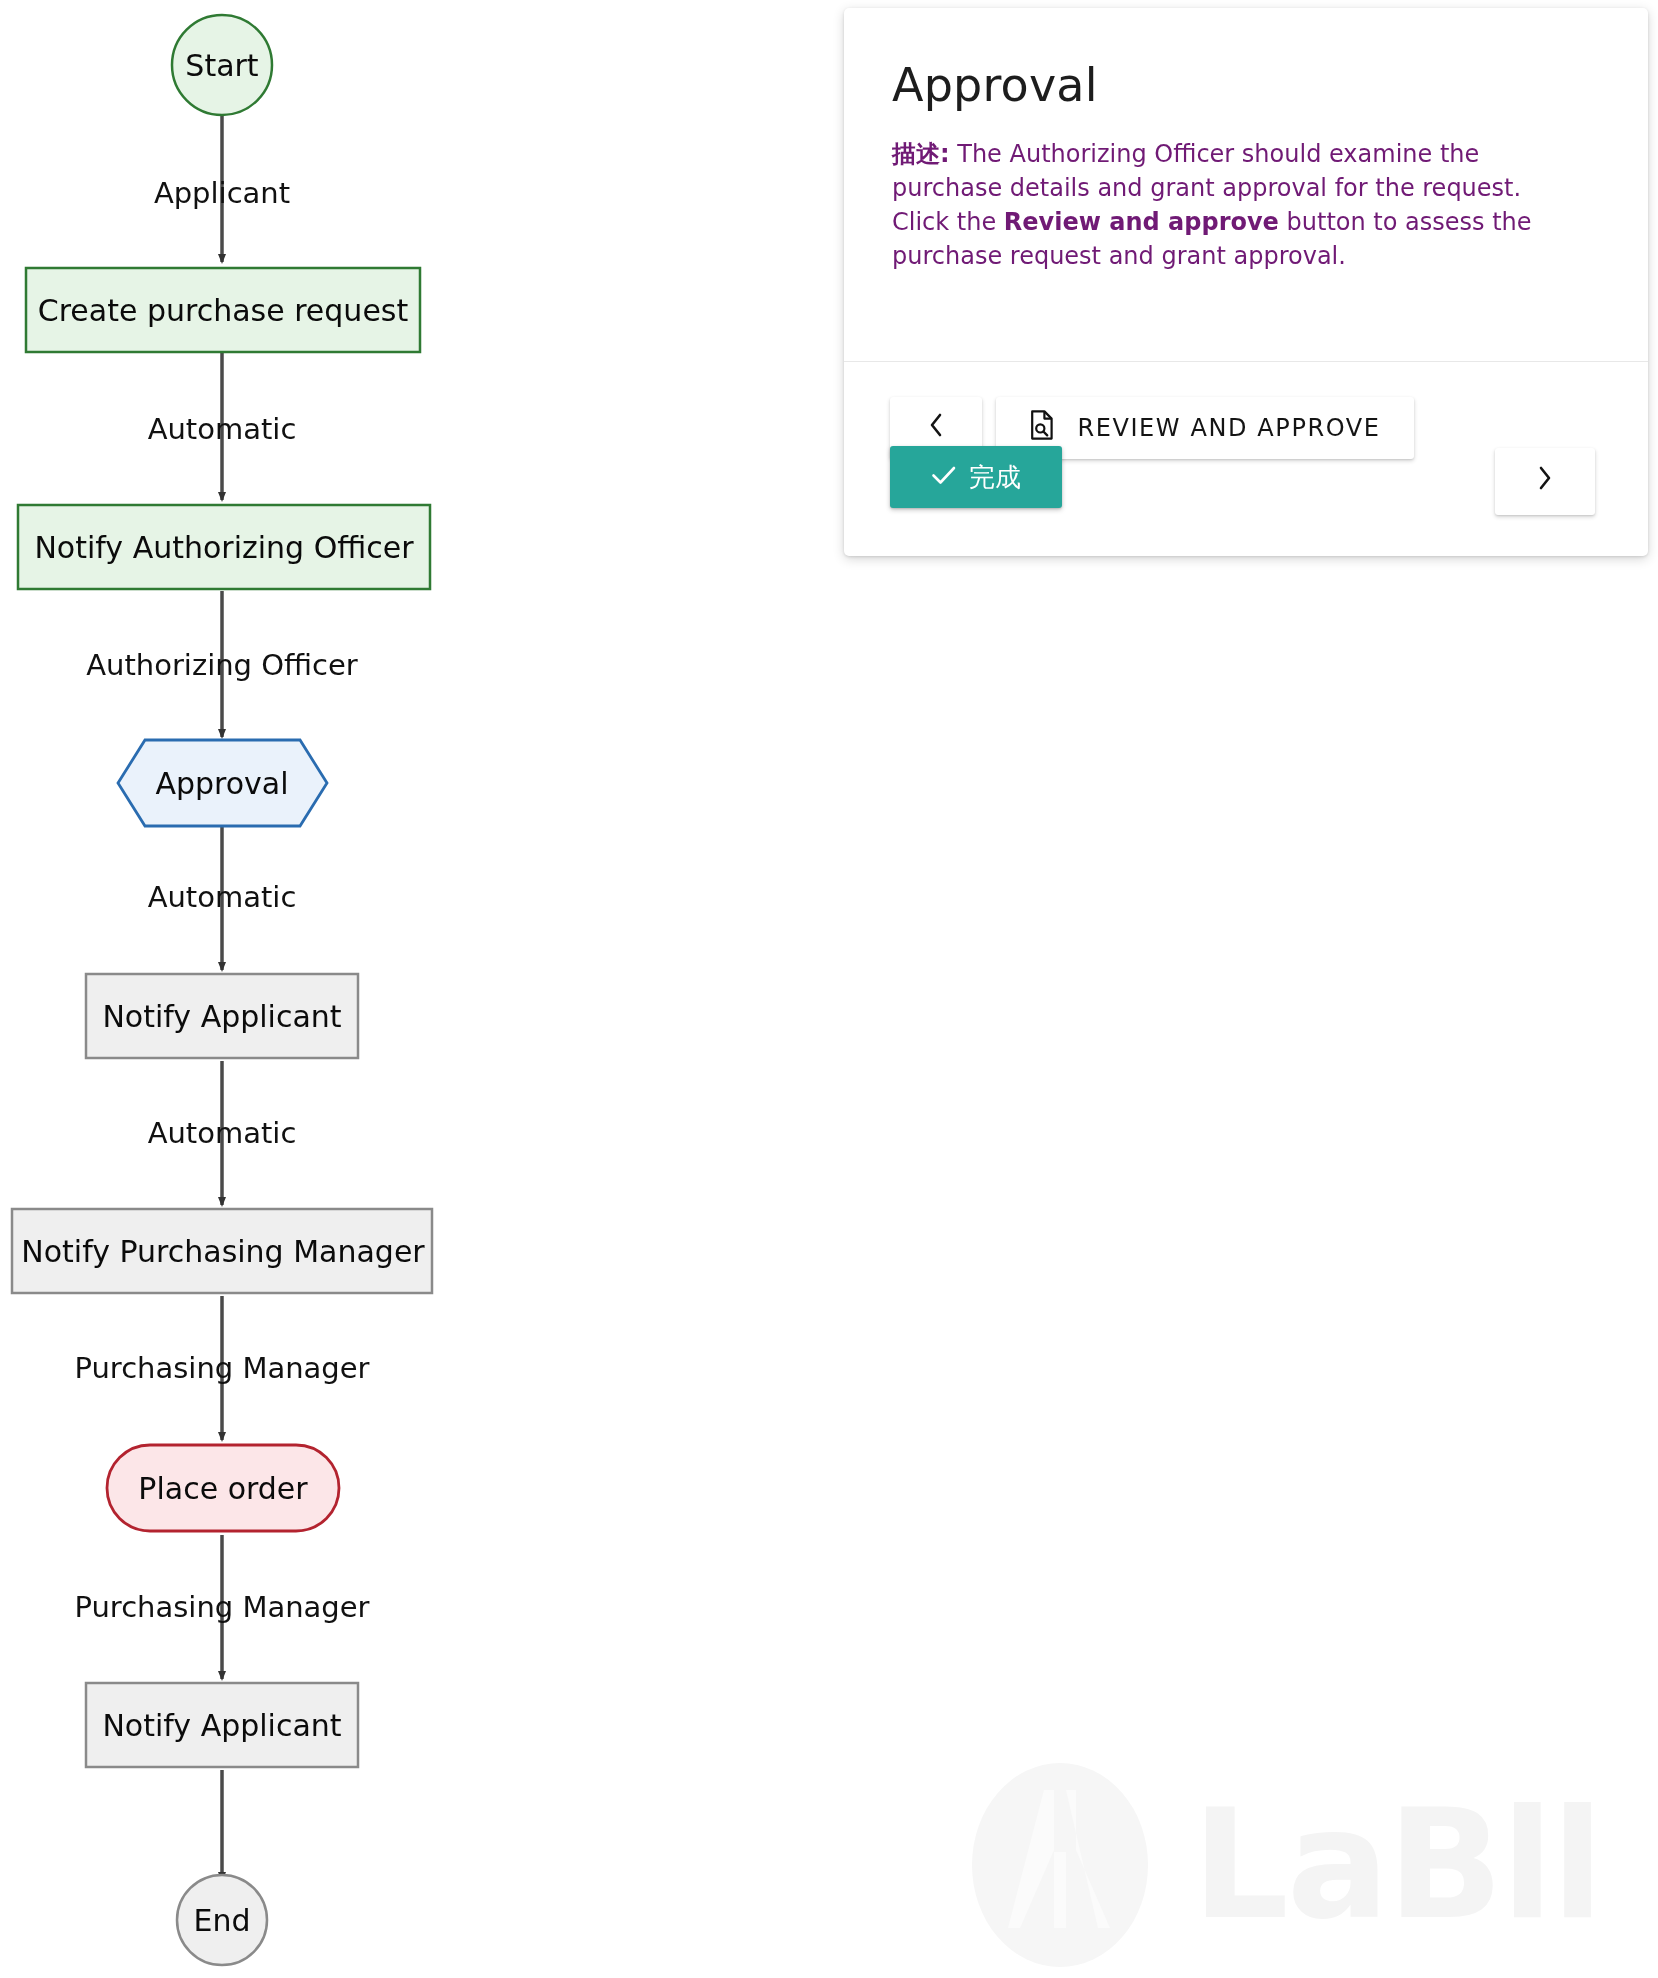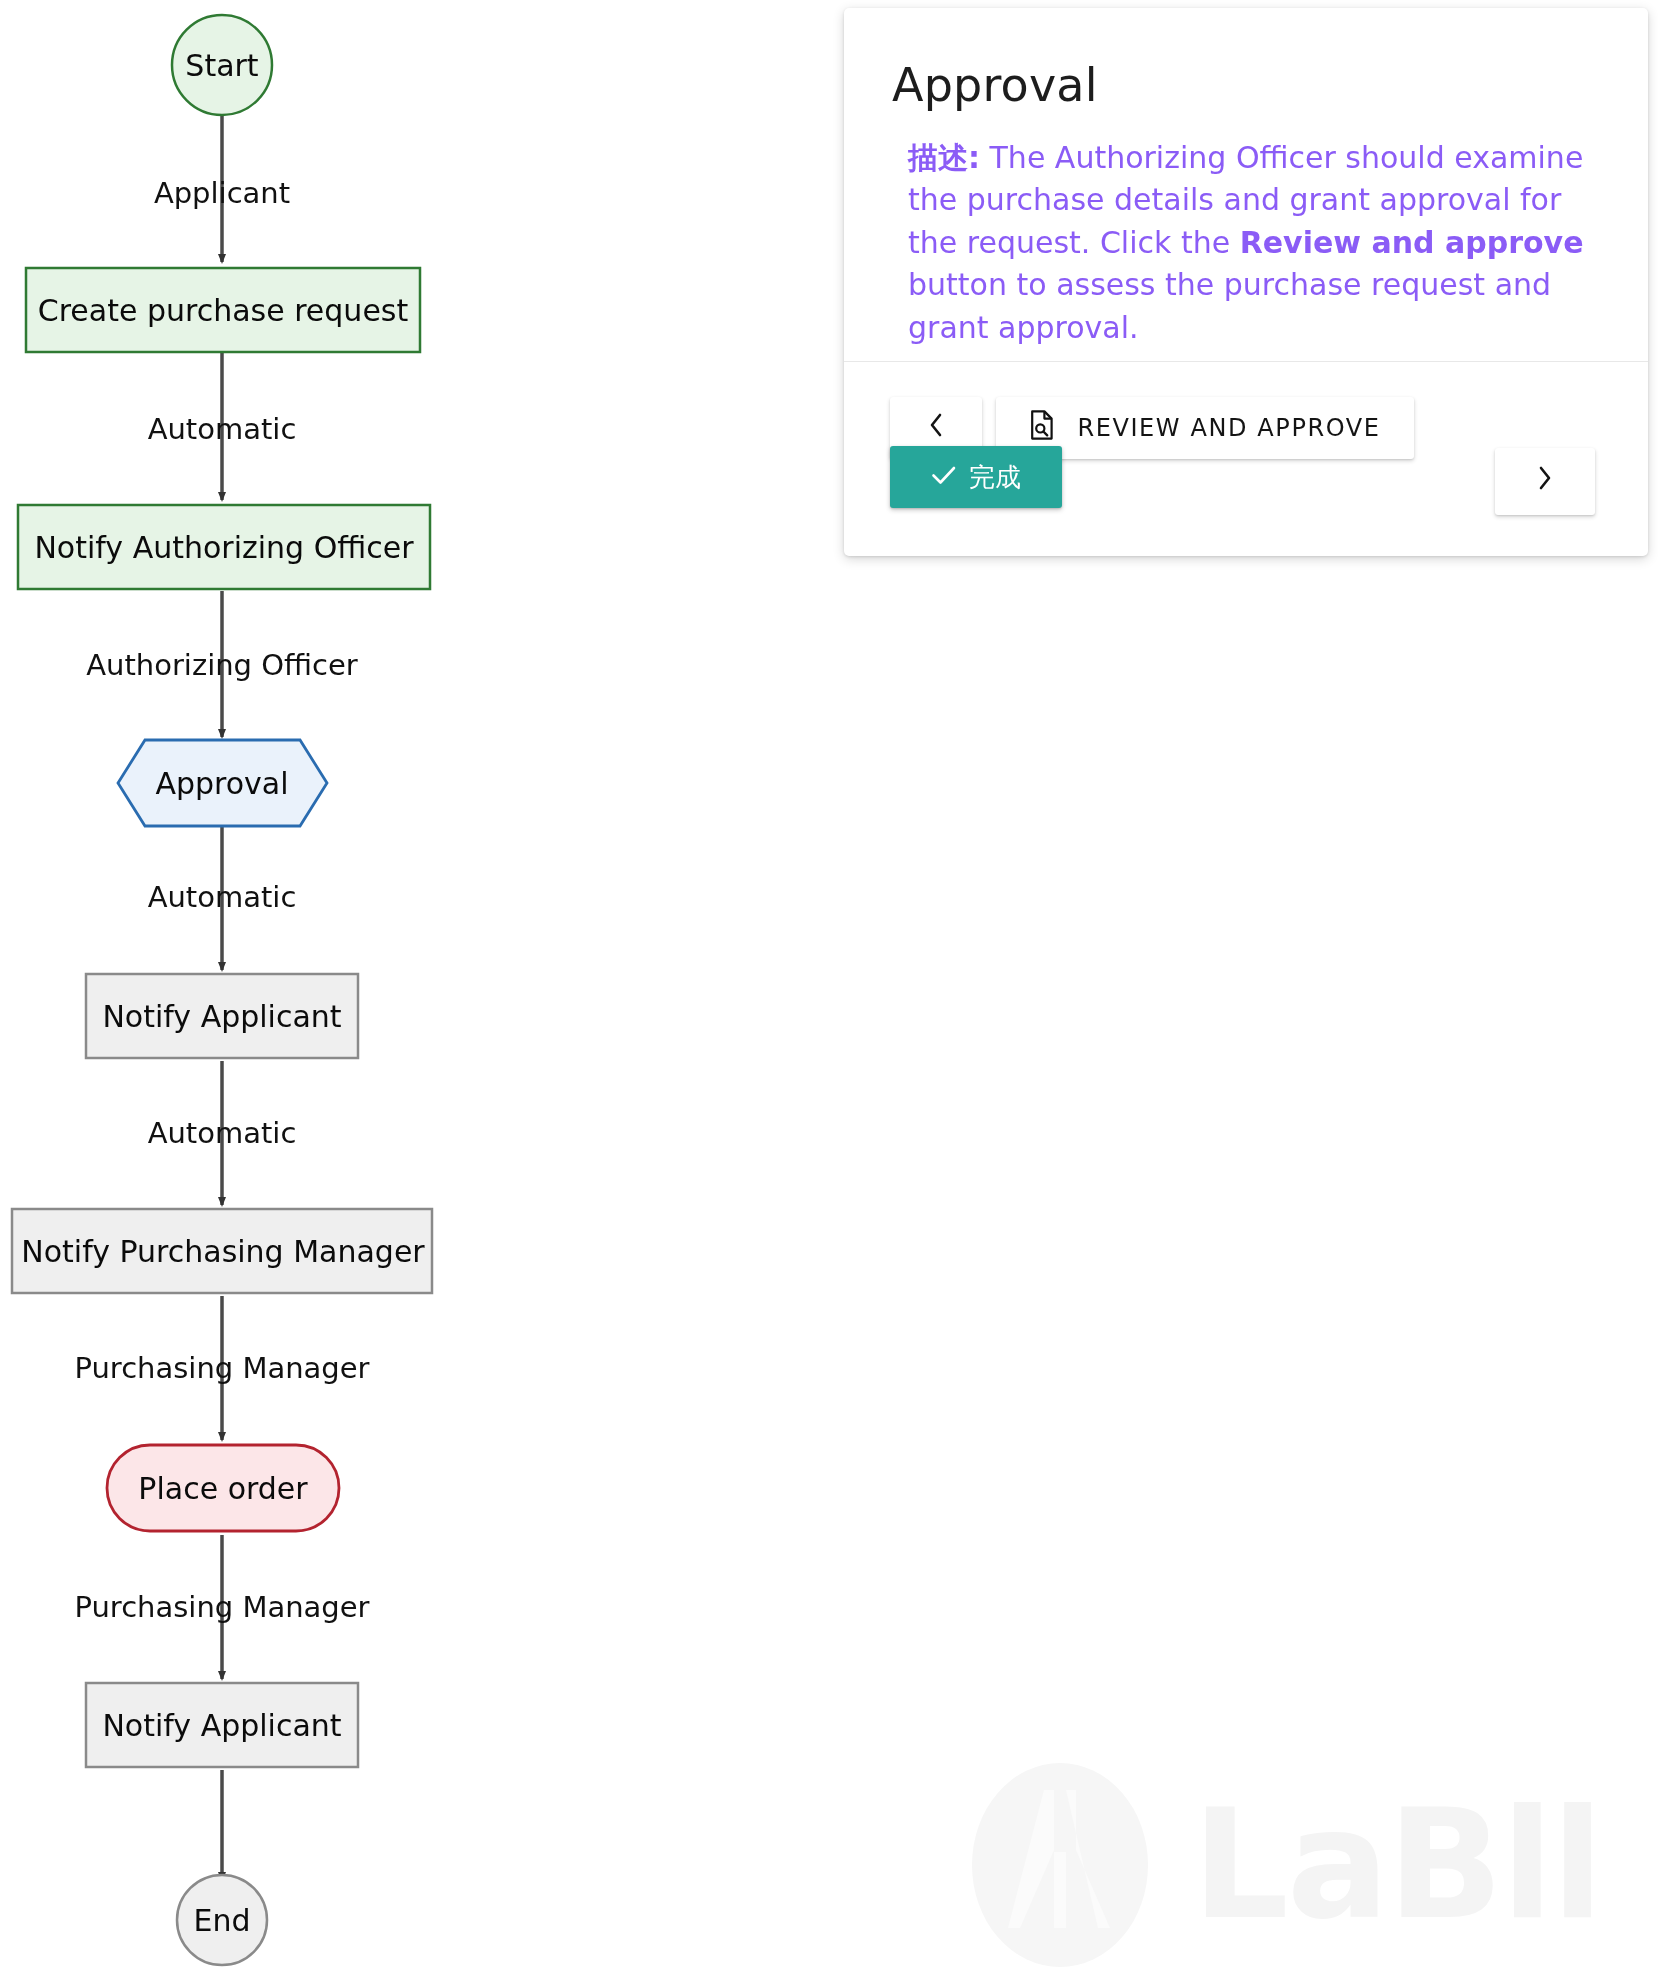--- a/index.html
+++ b/index.html
@@ -32,22 +32,22 @@
     background:#ffffff;
     border-radius:5px;
     box-shadow:0 3px 12px rgba(0,0,0,.16),0 1px 3px rgba(0,0,0,.12);
   }
   .card-body{padding:52px 48px 30px 48px;}
   .card-title{
     font-size:46px;font-weight:400;color:#1d1d1d;
     margin:0 0 26px 0;line-height:1.1;letter-spacing:.2px;
   }
   .card-desc{
-    font-size:30px;line-height:1.42;color:#8b5cf6;
-    margin:16px;max-width:690px;
+    font-size:24px;line-height:1.42;color:#701a75;
+    margin:0;max-width:690px;
   }
   .card-desc b{font-weight:700;}
   .card-divider{
     position:absolute;left:0;right:0;top:353px;
     height:1px;background:#e8e8e8;
   }
 
   .card-actions{
     position:absolute;left:0;right:0;top:354px;bottom:0;
   }

